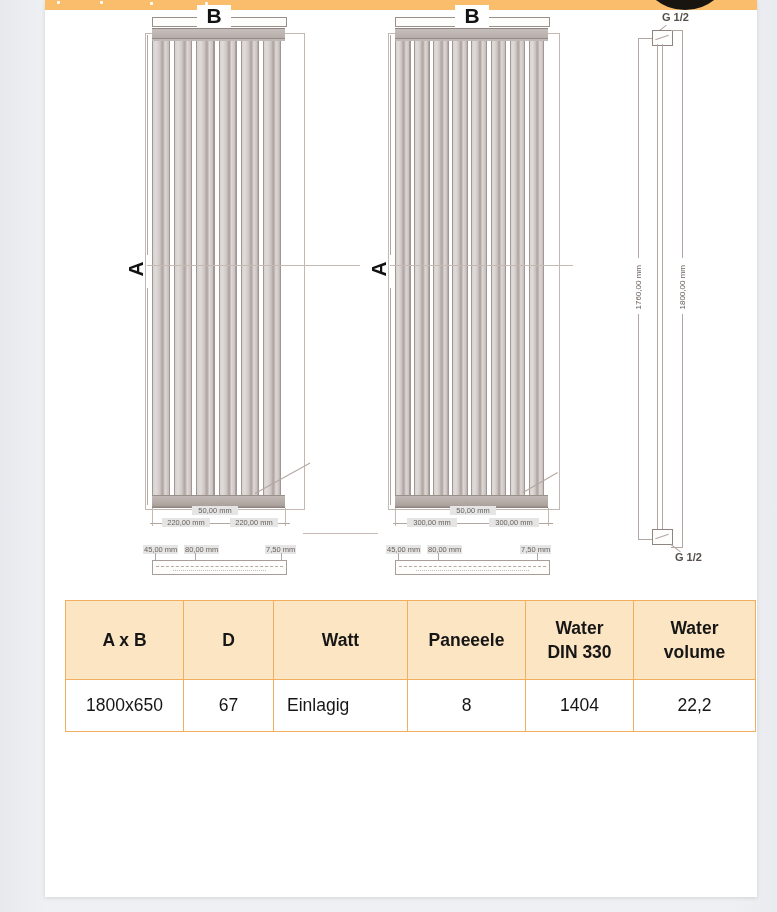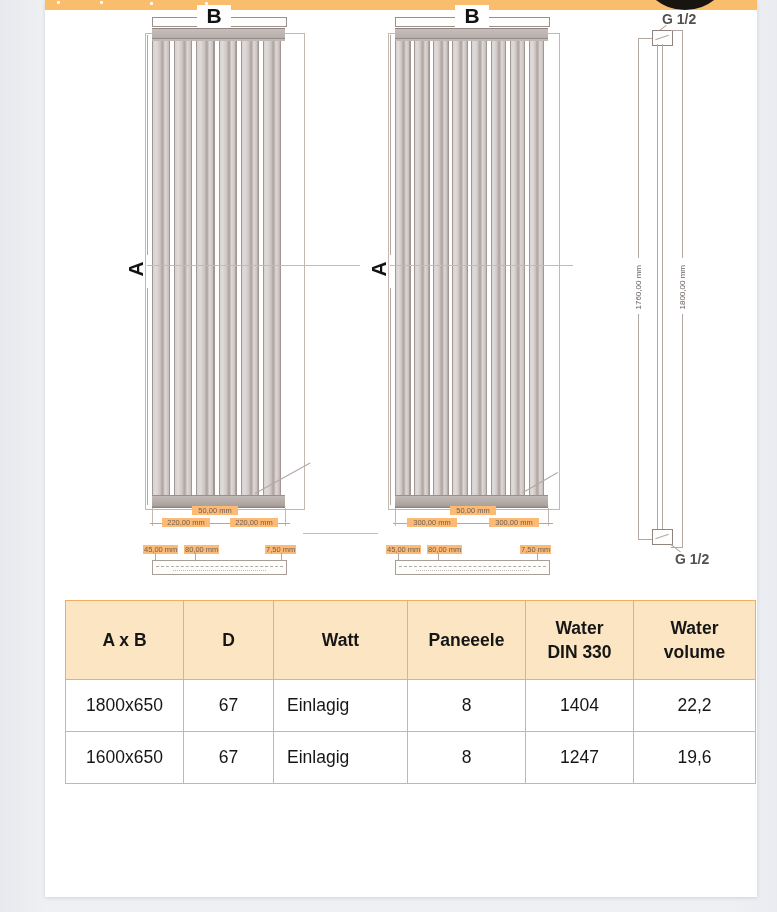--- a/index.html
+++ b/index.html
@@ -16,29 +16,29 @@
   .ln.faint{background:#c4b9b3;}
   .outline{position:absolute;border:1px solid #c3b8b2;}
   .bbar{position:absolute;height:8px;border:1px solid #9a8f89;background:#fdfdfc;}
   .big-label{position:absolute;font-size:21px;font-weight:700;color:#121212;background:#ffffff;text-align:center;line-height:22px;}
   .rot{transform:rotate(-90deg);}
   .rail{position:absolute;height:13px;background:linear-gradient(#8f8480 0,#8f8480 1px,#c6bebb 1px,#b6aeab 10px,#958a85 10px,#958a85 11px,#c0b8b5 11px);}
   .rail.bottom{background:linear-gradient(#9a908a 0,#9a908a 1px,#c2bab7 1px,#aaa09b 11px,#8f8480 12px);}
   .panels{position:absolute;}
   .panels.p6{background:repeating-linear-gradient(90deg,#a29793 0px,#a29793 1px,#d7d1cf 1px,#e0dbd9 4px,#cdc6c4 8px,#b2a8a4 10px,#b2a8a4 11px,#ded8d6 13px,#c8c1bf 16.5px,#a29793 17.2px,#a29793 18.2px,#ffffff 18.2px,#ffffff 22.17px);}
   .panels.p8{background:repeating-linear-gradient(90deg,#a29793 0px,#a29793 1px,#d9d3d1 1px,#e0dbd9 3.5px,#cbc4c2 6.5px,#b2a8a4 8px,#b2a8a4 9px,#ddd7d5 11px,#c8c1bf 14px,#a29793 14.6px,#a29793 15.6px,#ffffff 15.6px,#ffffff 19.12px);}
-  .dimtext{position:absolute;font-size:7.5px;color:#6a615c;white-space:nowrap;background:#fdba74;padding:0 1px;line-height:9px;}
+  .dimtext{position:absolute;font-size:7.5px;color:#6a615c;white-space:nowrap;background:#e5e5e5;padding:0 1px;line-height:9px;}
   .dimtext.c{text-align:center;}
   .diag{position:absolute;height:1px;background:#b3a7a1;transform-origin:left center;}
   .strip{position:absolute;height:13px;border:1px solid #a89d97;background:#fdfdfc;}
   .strip .mid{position:absolute;left:3px;right:3px;top:5px;border-top:1px dashed #b5aaa4;}
   .strip .low{position:absolute;left:20px;right:20px;top:9px;border-top:1px dotted #c3b8b2;}
   .connbox{position:absolute;width:19px;height:14px;border:1px solid #8f8480;background:#fdfdfc;}
   .connbox .d{position:absolute;left:2px;top:6px;width:14px;height:1px;background:#b3a7a1;transform:rotate(-18deg);}
-  .gtext{position:absolute;font-size:14px;font-weight:700;color:#55504c;white-space:nowrap;}
+  .gtext{position:absolute;font-size:11px;font-weight:700;color:#55504c;white-space:nowrap;}
   .vdim{position:absolute;font-size:8px;color:#6a615c;white-space:nowrap;background:#fff;line-height:10px;}
 
   .spec-table{position:absolute;left:20px;top:600px;border-collapse:collapse;table-layout:fixed;border-radius:11px;}
   .spec-table td,.spec-table th{border:1px solid #f2ae5f;text-align:center;vertical-align:middle;font-size:17.5px;color:#161616;background:#ffffff;padding:0;}
   .spec-table th{background:#fce5c2;font-weight:700;height:78px;line-height:24px;}
   .spec-table td{height:51px;font-weight:400;}
   .spec-table td.left{text-align:left;padding-left:13px;}
   .hl{display:block;}
 </style>
 </head>
@@ -195,25 +195,17 @@
       </thead>
       <tbody>
         <tr>
           <td>1800x650</td>
           <td>67</td>
           <td class="left">Einlagig</td>
           <td>8</td>
           <td>1404</td>
           <td>22,2</td>
         </tr>
-        <tr>
-          <td>1600x650</td>
-          <td>67</td>
-          <td class="left">Einlagig</td>
-          <td>8</td>
-          <td>1247</td>
-          <td>19,6</td>
-        </tr>
       </tbody>
     </table>
 
   </div>
 </div>
 
 </body></html>

